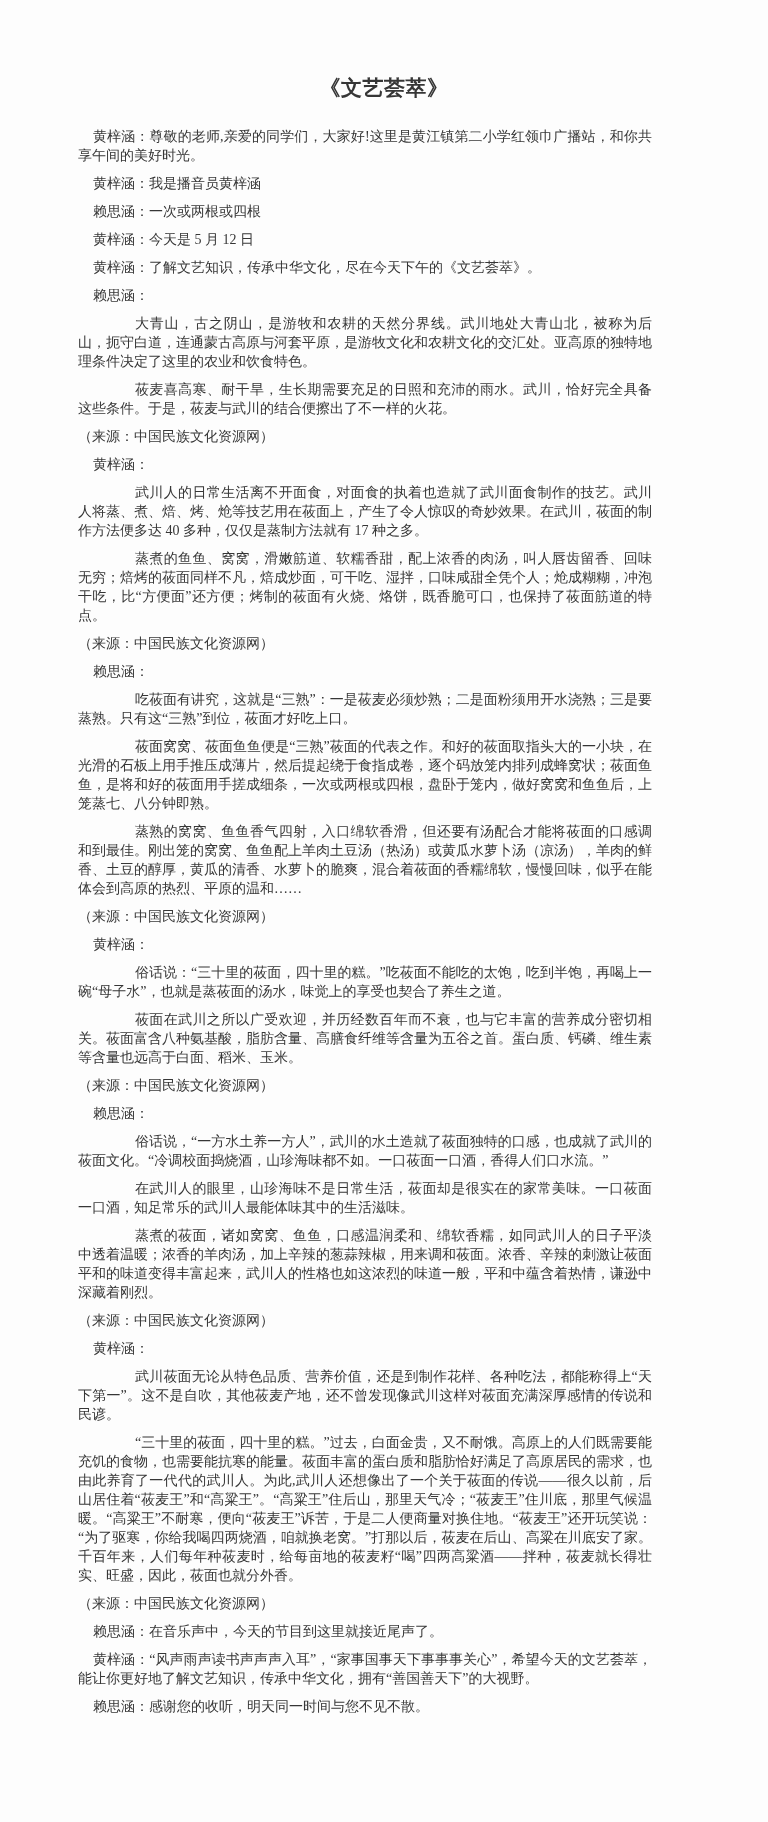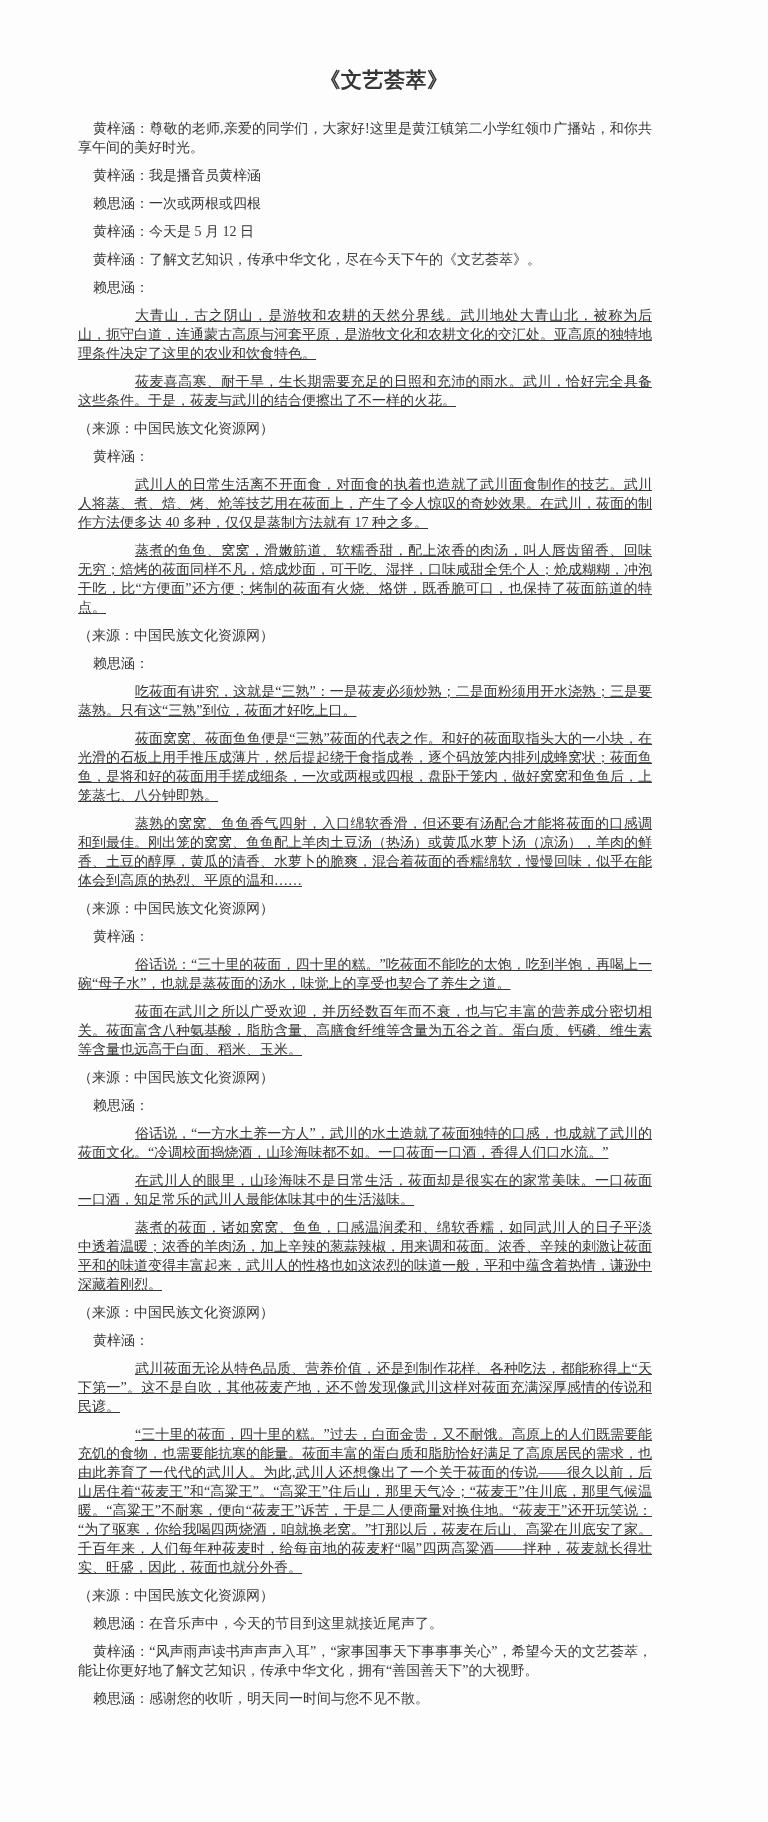--- a/index.html
+++ b/index.html
@@ -13,41 +13,40 @@
     min-height: 1822px;
     margin: 0;
     background: #fdfdfd;
     color: #363636;
     font-family: "Liberation Serif", "DejaVu Serif", serif;
     box-sizing: border-box;
     padding-top: 64px;
     padding-bottom: 40px;
   }
   .doc-title {
-    margin: 4px 0 27px 0;
+    margin: 12px 0 27px 0;
     font-size: 21px;
     line-height: 24px;
     font-weight: bold;
     text-align: center;
     letter-spacing: 0.5px;
   }
   .content {
     width: 574px;
     margin-left: 78px;
   }
   .content p {
     margin: 0 0 9px 0;
     font-size: 14px;
     line-height: 19px;
     text-align: justify;
     word-break: break-all;
   }
   .content p.para {
     text-indent: 57px;
-    text-decoration: underline;
   }
   .content p.source {
     text-indent: 0;
   }
   .speaker {
     white-space: nowrap;
     margin-left: 15px;
   }
 </style>
 </head>

